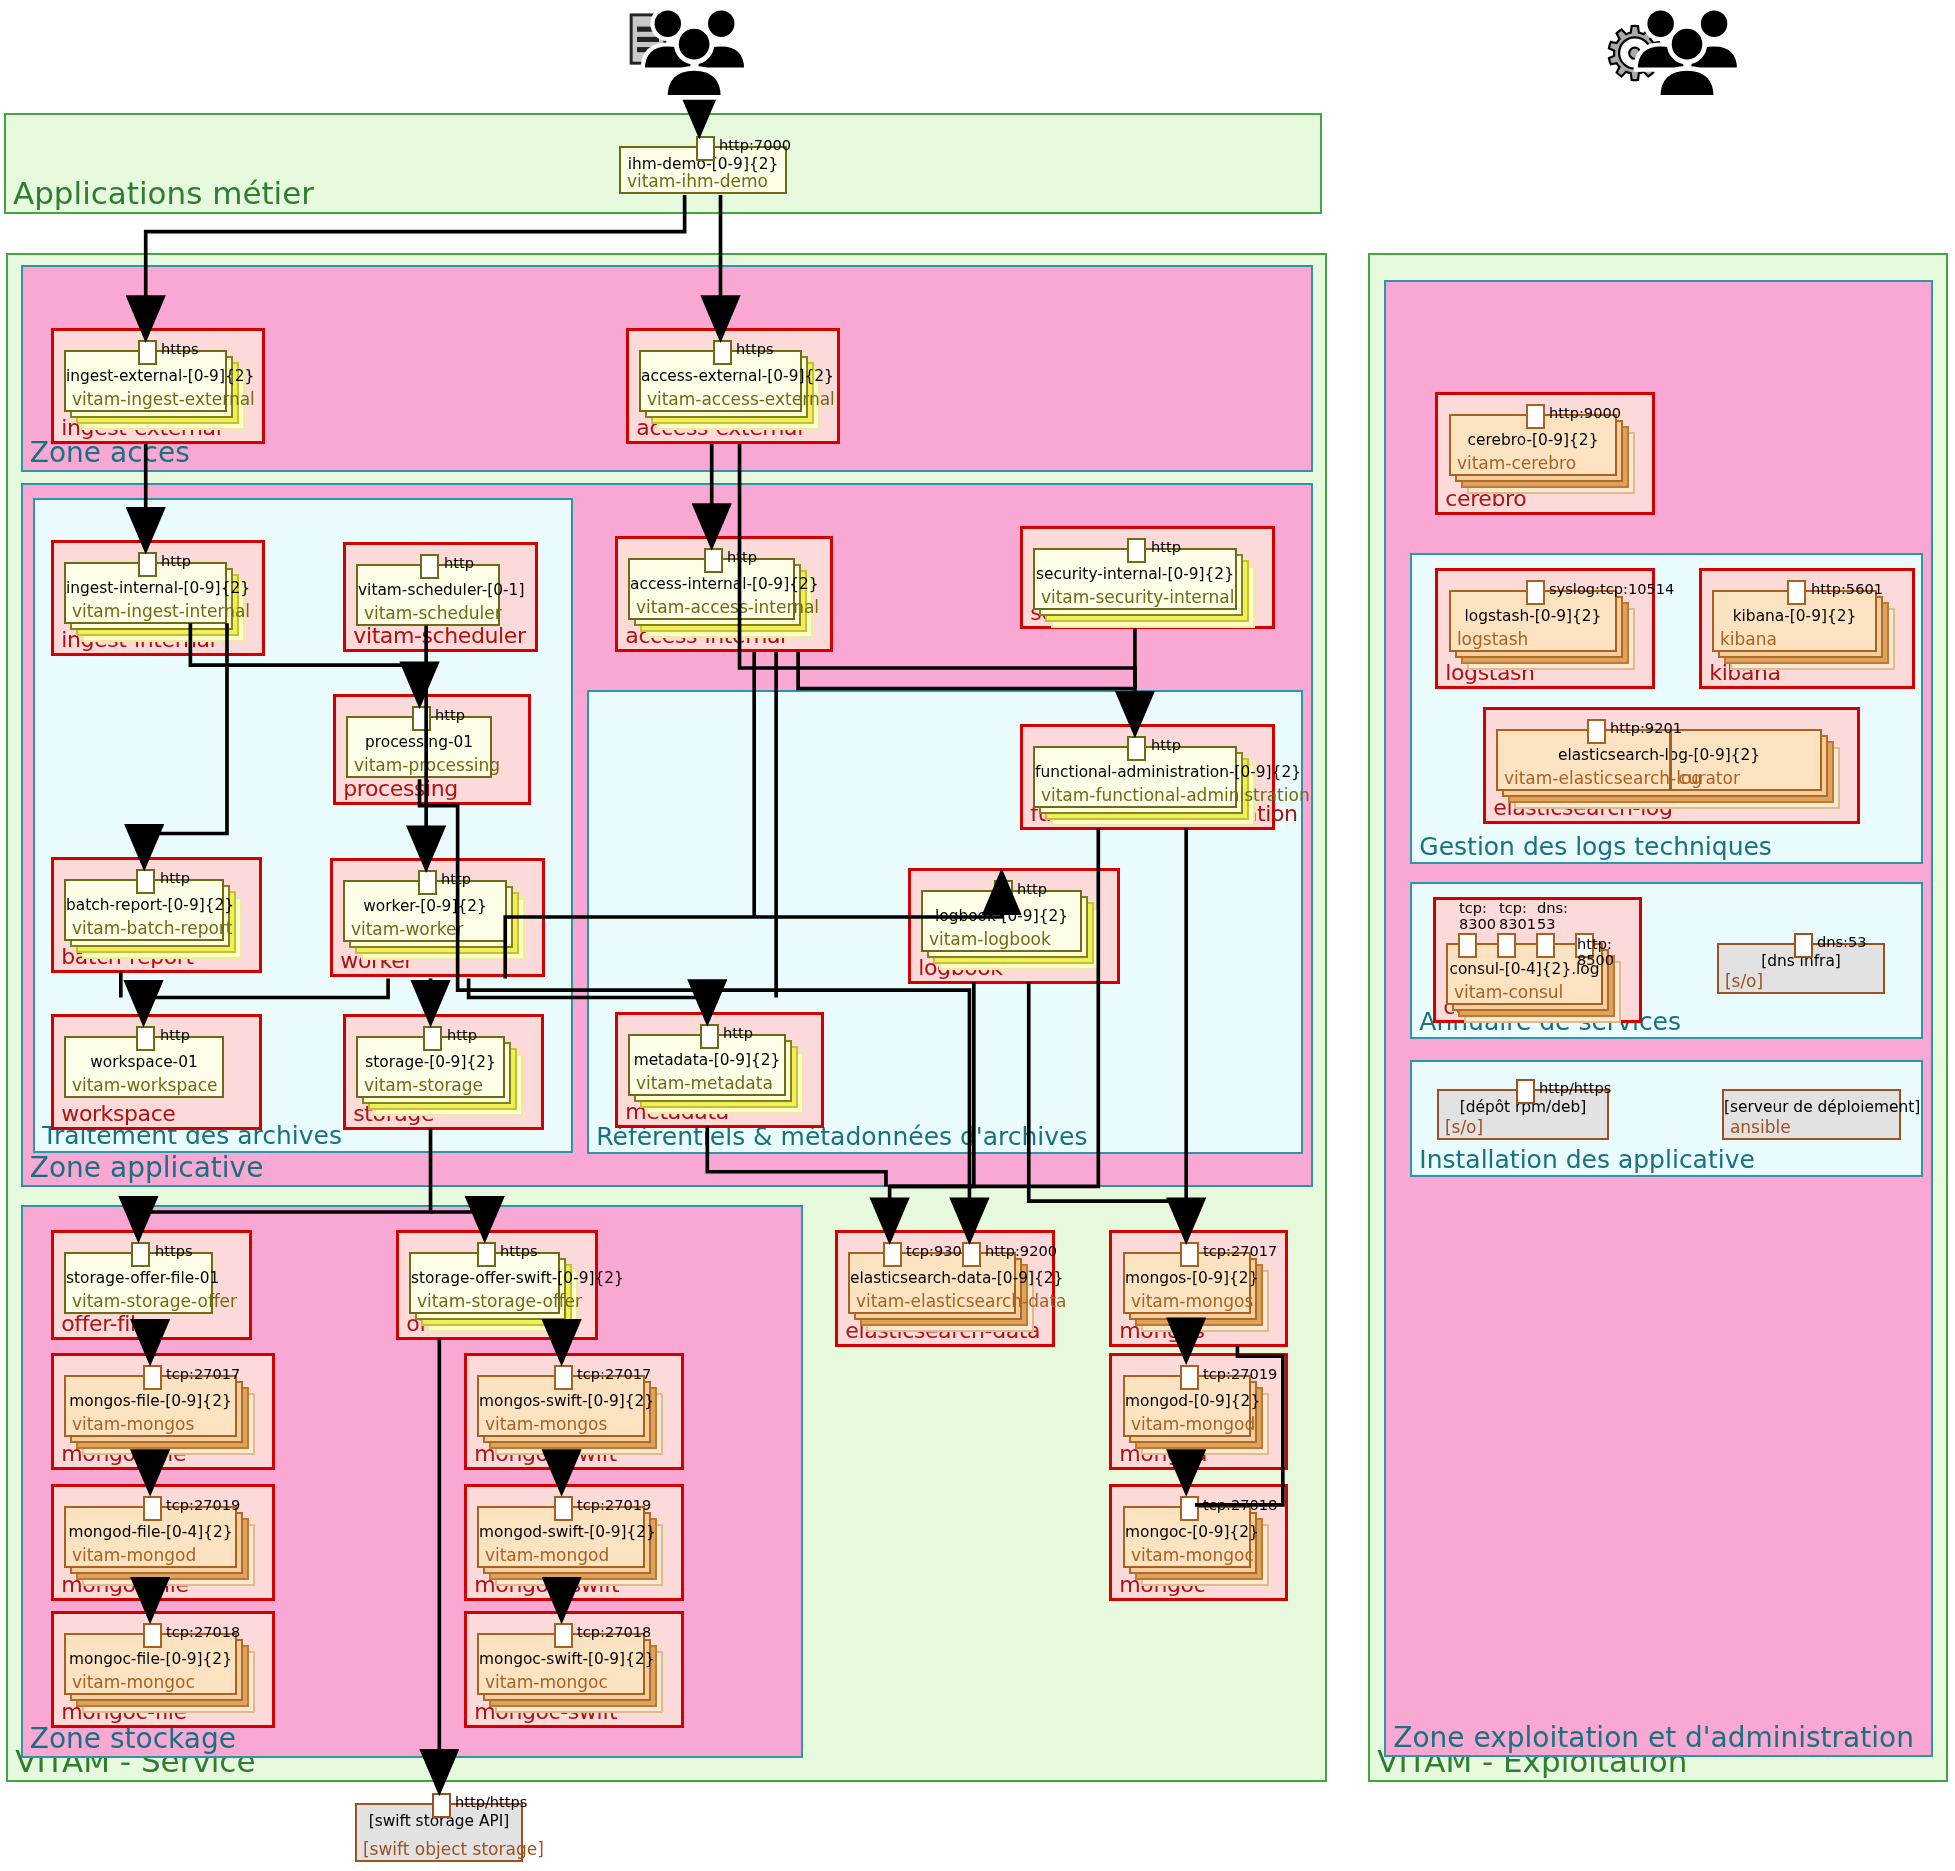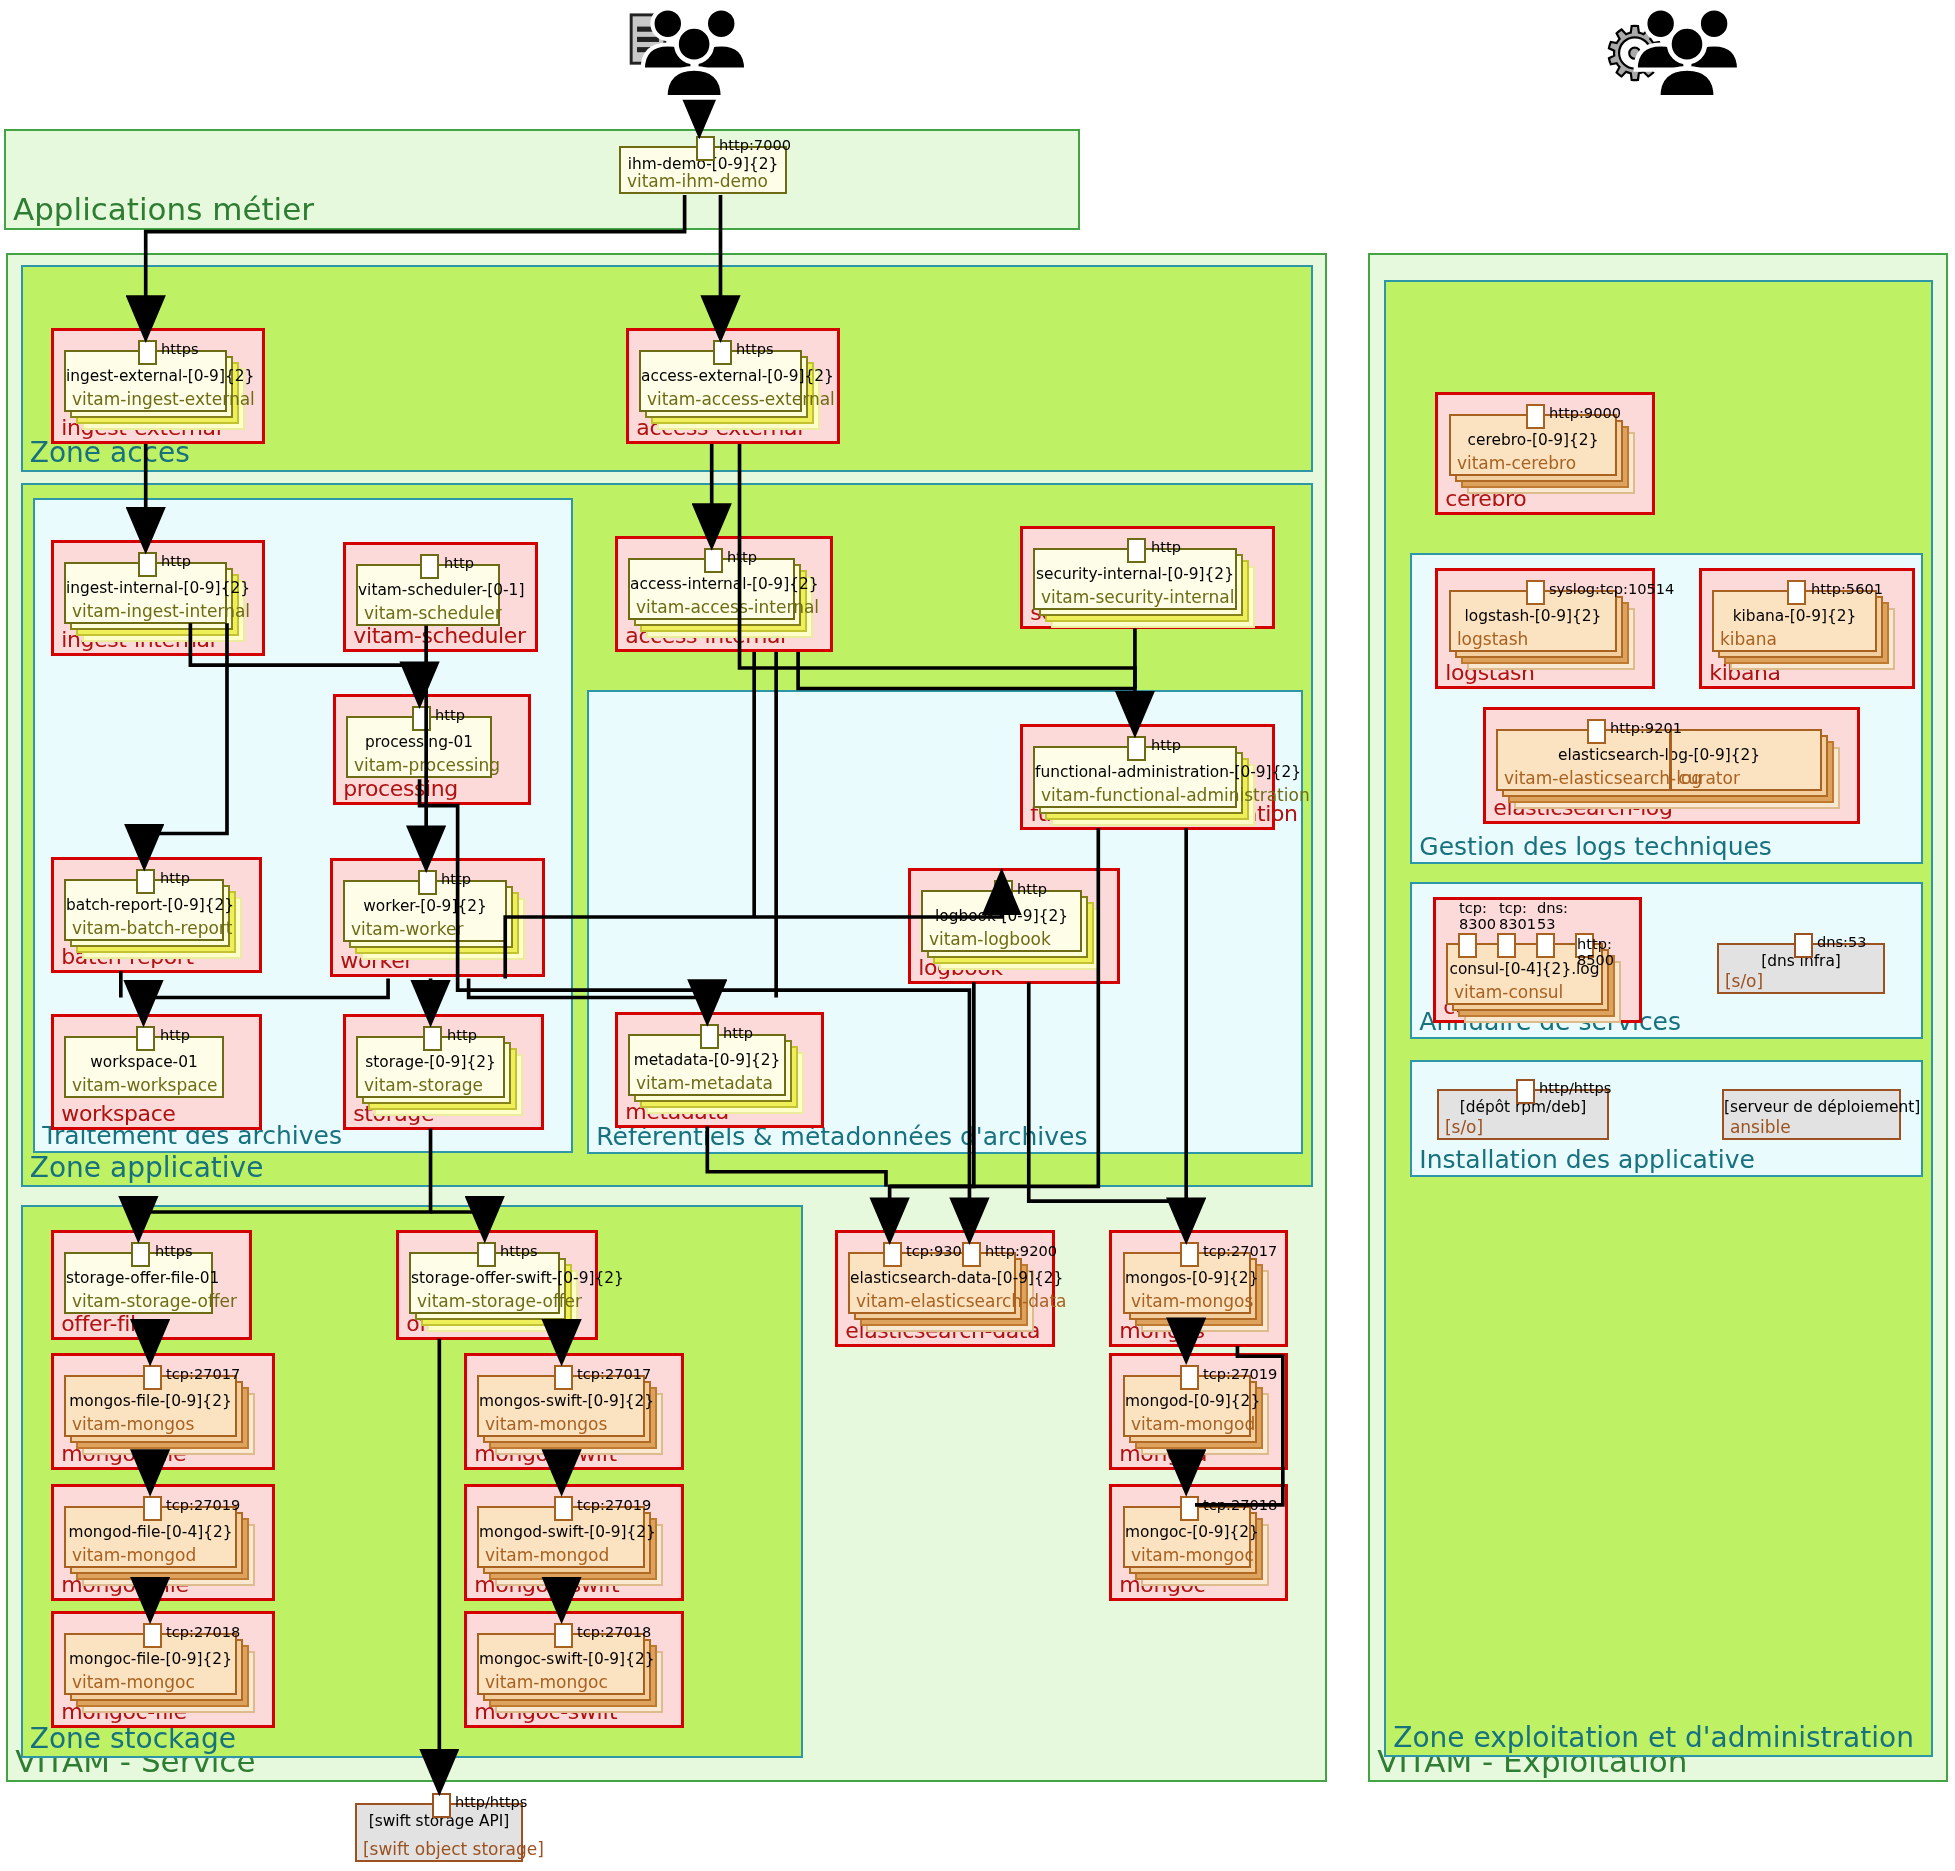--- a/index.html
+++ b/index.html
@@ -1,19 +1,19 @@
 <!DOCTYPE html>
 <html style="font-size:11.7px"><head>
 <meta charset="utf-8">
 <style>
   html,body{margin:0;padding:0;background:#fff;font-family:"DejaVu Sans","Liberation Sans",sans-serif;}
   #canvas{position:relative;width:1955px;height:1872px;background:#fff;overflow:hidden;}
   .zone{position:absolute;box-sizing:border-box;}
   .zone.green{background:#e7f9dc;border:2.9px solid #43a443;}
-  .zone.cyan{background:#bef264;border:2.9px solid #2e97a7;}
+  .zone.cyan{background:#f9a8d4;border:2.9px solid #2e97a7;}
   .zone.sub{background:#e9fbfd;border:2.2px solid #2e97a7;}
   .zlabel{position:absolute;left:7.3px;bottom:1.5px;color:#17717f;font-size:28px;white-space:nowrap;}
   .zone.green>.zlabel{color:#2e7d32;font-size:31px;}
   .zone.sub>.zlabel{font-size:25px;}
   .grp{position:absolute;background:#fcdada;border:3.7px solid #d40000;box-sizing:border-box;z-index:5;}
   .glabel{position:absolute;left:7.3px;bottom:1.5px;color:#b01111;font-size:22px;white-space:nowrap;letter-spacing:-0.4px;}
   .stack{position:absolute;z-index:6;}
   .layer{position:absolute;box-sizing:border-box;}
   .n-cream{background:#fefee8;border:2.9px solid #6e6b15;}
   .sh-c1{background:#fdfdd8;border:2.9px solid #85821c;}
@@ -104,21 +104,21 @@
         <polyline points="205,2184 205,2208" fill="none" stroke="#000" stroke-width="5" marker-end="url(#arrow)"></polyline>
         <polyline points="767,1828 767,1856" fill="none" stroke="#000" stroke-width="5" marker-end="url(#arrow)"></polyline>
         <polyline points="767,2006 767,2034" fill="none" stroke="#000" stroke-width="5" marker-end="url(#arrow)"></polyline>
         <polyline points="767,2184 767,2208" fill="none" stroke="#000" stroke-width="5" marker-end="url(#arrow)"></polyline>
         <polyline points="600,1828 600,2443" fill="none" stroke="#000" stroke-width="5" marker-end="url(#arrow)"></polyline>
         <polyline points="1620,1838 1620,1854" fill="none" stroke="#000" stroke-width="5" marker-end="url(#arrow)"></polyline>
         <polyline points="1620,2006 1620,2034" fill="none" stroke="#000" stroke-width="5" marker-end="url(#arrow)"></polyline>
         <polyline points="1690,1838 1690,1852 1752,1852 1752,2055 1632,2055" fill="none" stroke="#000" stroke-width="5"></polyline>
       </g>
   </svg>
-<div class="zone green" style="left: 3.7px; top: 129px; width: 1076px; height: 101px;">
+<div class="zone green" style="left: 3.7px; top: 113px; width: 1318px; height: 101px;">
       <div class="zlabel">Applications métier</div>
     </div>
     <div class="zone green" style="left: 5.9px; top: 253px; width: 1321px; height: 1529px;">
       <div class="zlabel">VITAM - Service</div>
     </div>
     <div class="zone cyan" style="left: 20.5px; top: 265px; width: 1292px; height: 207px;">
       <div class="zlabel">Zone accès</div>
     </div>
     <div class="zone cyan" style="left: 20.5px; top: 483px; width: 1292px; height: 704px;">
       <div class="zlabel">Zone applicative</div>

